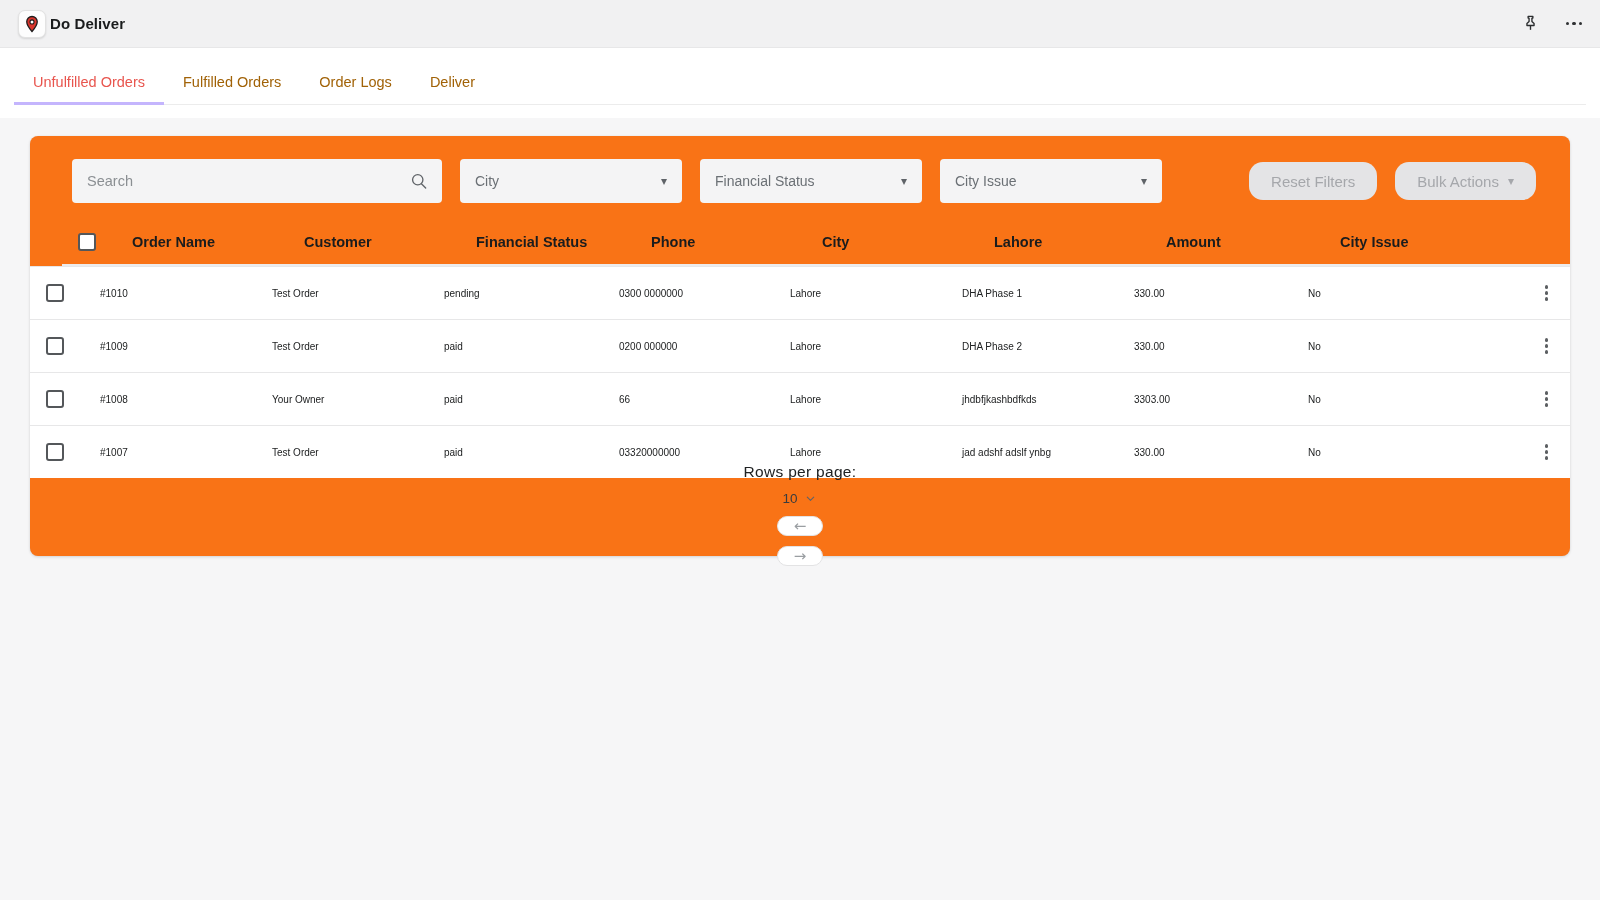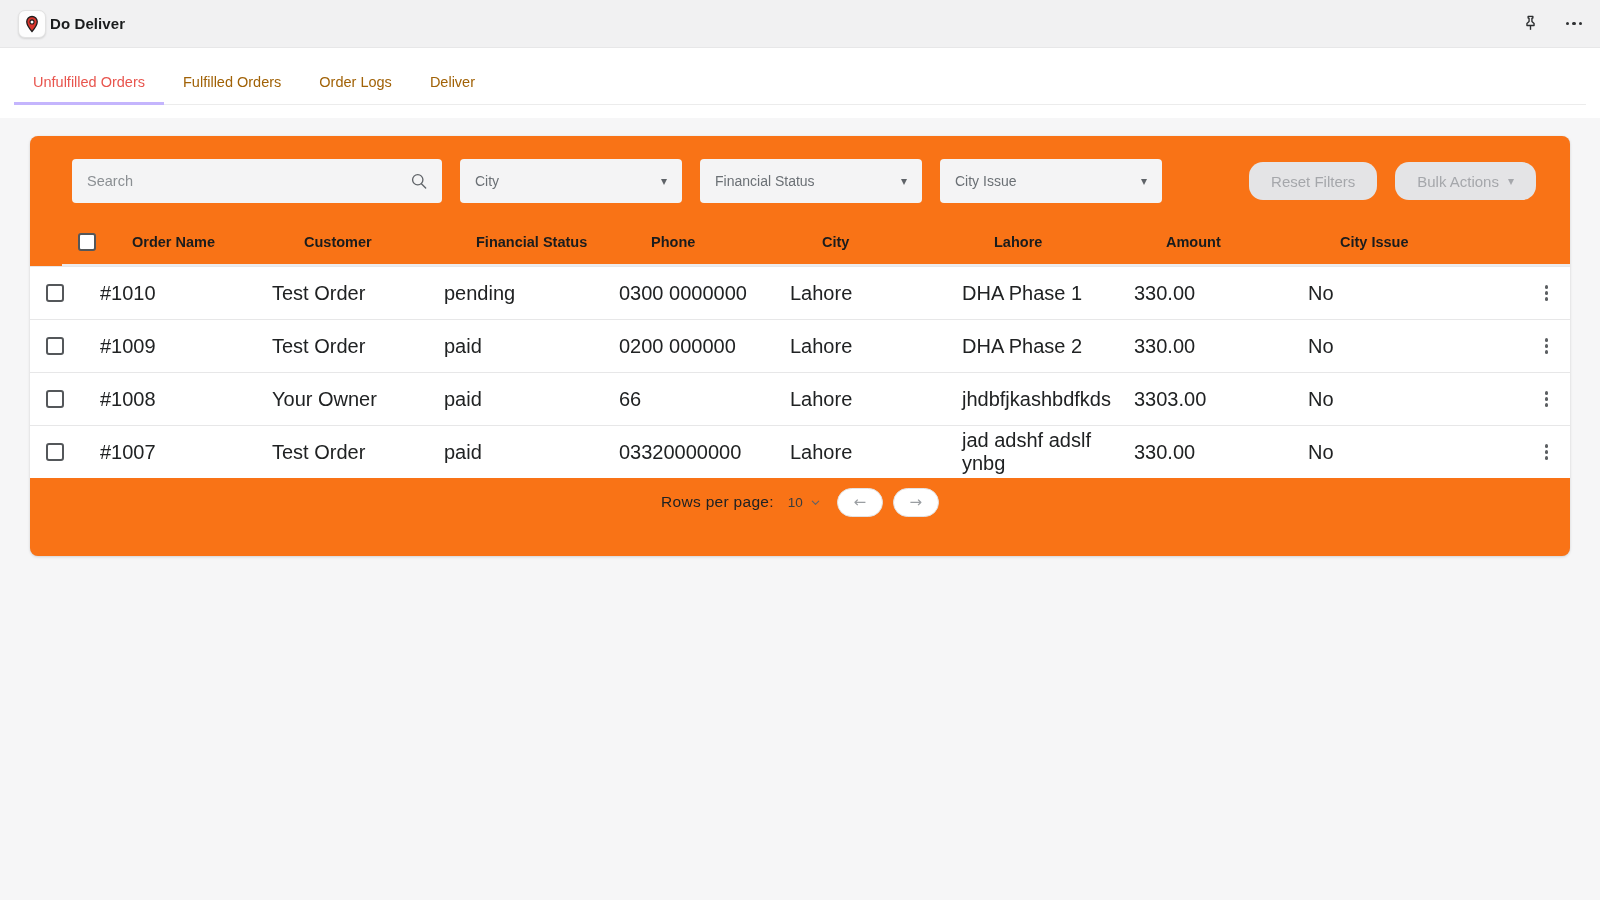--- a/index.html
+++ b/index.html
@@ -74,32 +74,32 @@
   }
   .btn .caret { color:#a5a7ab; }
   
   .grid-row {
     display:grid;
     grid-template-columns:54px 172px 172px 175px 171px 172px 172px 174px 1fr 44px;
     align-items:center;
     padding:0 16px;
   }
   .thead { height:47px; font-weight:700; font-size:14.5px; color:#1a1c1d; }
-  .trow { height:53px; font-size:20px; color:#202223; border-top:1px solid #e7e7e8; background:#fff; }
+  .trow { height:53px; font-size:10px; color:#202223; border-top:1px solid #e7e7e8; background:#fff; }
   .thead { border-bottom:2px solid #ececed;margin-left:32px; }
   .checkbox {
     width:18px; height:18px; border:2px solid #54575a; border-radius:3px;
     background:#fff; display:inline-block; cursor:pointer;
   }
   .kebab { display:flex; flex-direction:column; gap:2.5px; align-items:center; cursor:pointer; justify-self:end; padding-right:6px; }
   .kebab i { width:3.5px; height:3.5px; border-radius:50%; background:#5c5f62; display:block; }
   
   .pagination {
     display:flex; align-items:center; justify-content:center; gap:10px;
-    margin-top:8px; height:32px;
+    margin-top:20px; height:32px;flex-direction:column;
   }
   .rpp-label { font-size:15.5px; color:#202223; letter-spacing:.3px; }
   .rpp-select { display:flex; align-items:center; gap:7px; margin:0 6px 0 4px; cursor:pointer;justify-content:center; }
   .rpp-value { font-size:13.5px; color:#3a3c3e; }
   .page-btn {
     width:46px; height:29px; border-radius:15px; border:1px solid #e3e3e4;
     background:#fff; color:#9a9ea2; font-size:15px; cursor:pointer;
     display:flex; align-items:center; justify-content:center;
     font-family:"DejaVu Sans", sans-serif;
   }

